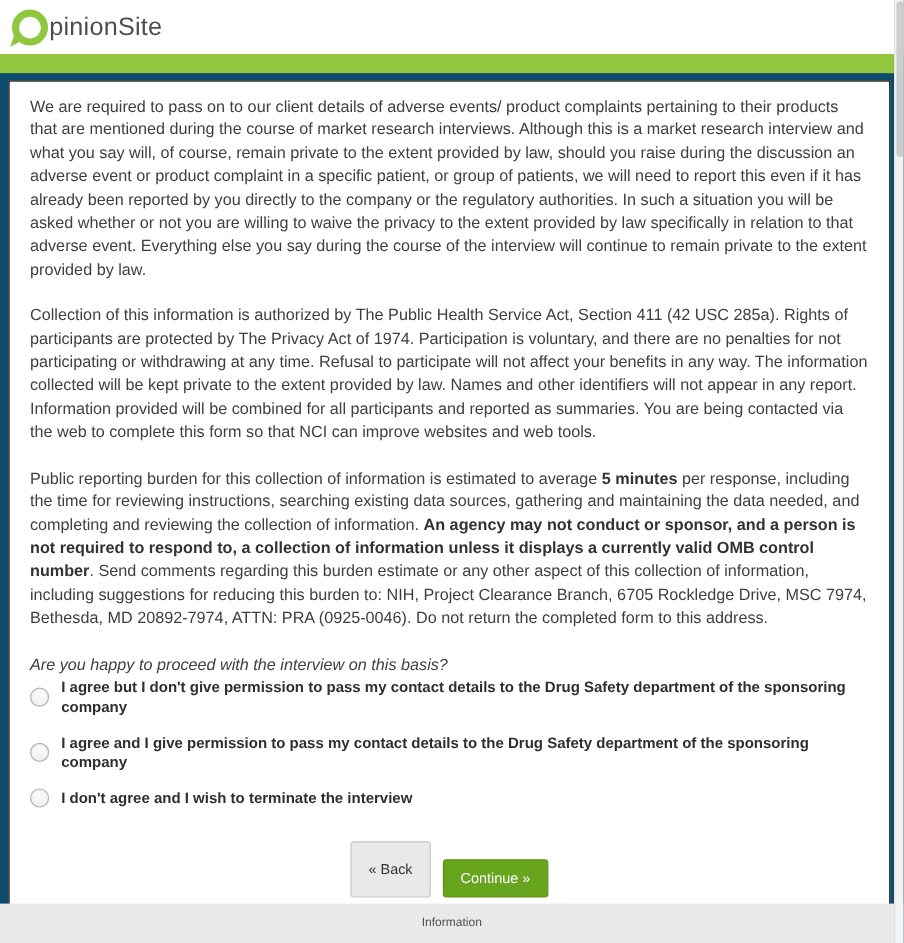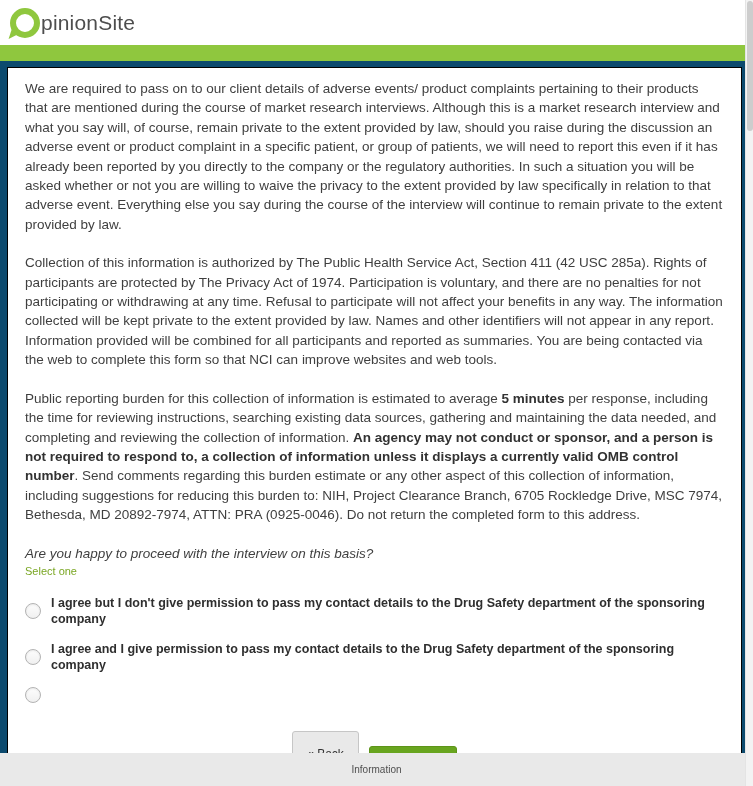--- a/index.html
+++ b/index.html
@@ -176,34 +176,34 @@
 
   <main class="card">
 
     <p>We are required to pass on to our client details of adverse events/ product complaints pertaining to their products that are mentioned during the course of market research interviews. Although this is a market research interview and what you say will, of course, remain private to the extent provided by law, should you raise during the discussion an adverse event or product complaint in a specific patient, or group of patients, we will need to report this even if it has already been reported by you directly to the company or the regulatory authorities. In such a situation you will be asked whether or not you are willing to waive the privacy to the extent provided by law specifically in relation to that adverse event. Everything else you say during the course of the interview will continue to remain private to the extent provided by law.</p>
 
     <p>Collection of this information is authorized by The Public Health Service Act, Section 411 (42 USC 285a). Rights of participants are protected by The Privacy Act of 1974. Participation is voluntary, and there are no penalties for not participating or withdrawing at any time. Refusal to participate will not affect your benefits in any way. The information collected will be kept private to the extent provided by law. Names and other identifiers will not appear in any report. Information provided will be combined for all participants and reported as summaries. You are being contacted via the web to complete this form so that NCI can improve websites and web tools.</p>
 
     <p><span>Public reporting burden for this collection of information is estimated to average </span><strong>5 minutes</strong><span> per response, including the time for reviewing instructions, searching existing data sources, gathering and maintaining the data needed, and completing and reviewing the collection of information. </span><strong>An agency may not conduct or sponsor, and a person is not required to respond to, a collection of information unless it displays a currently valid OMB control number</strong><span>. Send comments regarding this burden estimate or any other aspect of this collection of information, including suggestions for reducing this burden to: NIH, Project Clearance Branch, 6705 Rockledge Drive, MSC 7974, Bethesda, MD 20892-7974, ATTN: PRA (0925-0046). Do not return the completed form to this address.</span></p>
 
     <p class="question">Are you happy to proceed with the interview on this basis?</p>
-    <div class="hint">Select one</div>
 
     <div class="option">
       <span class="radio"></span>
       <label>I agree but I don't give permission to pass my contact details to the Drug Safety department of the sponsoring company</label>
     </div>
 
     <div class="option">
       <span class="radio"></span>
       <label>I agree and I give permission to pass my contact details to the Drug Safety department of the sponsoring company</label>
     </div>
 
     <div class="option">
       <span class="radio"></span>
+      <label>I don't agree and I wish to terminate the interview</label>
     </div>
 
     <div class="buttons">
       <button class="btn btn-back">« Back</button>
       <button class="btn btn-continue">Continue »</button>
     </div>
 
   </main>
 
   <footer class="footer">

